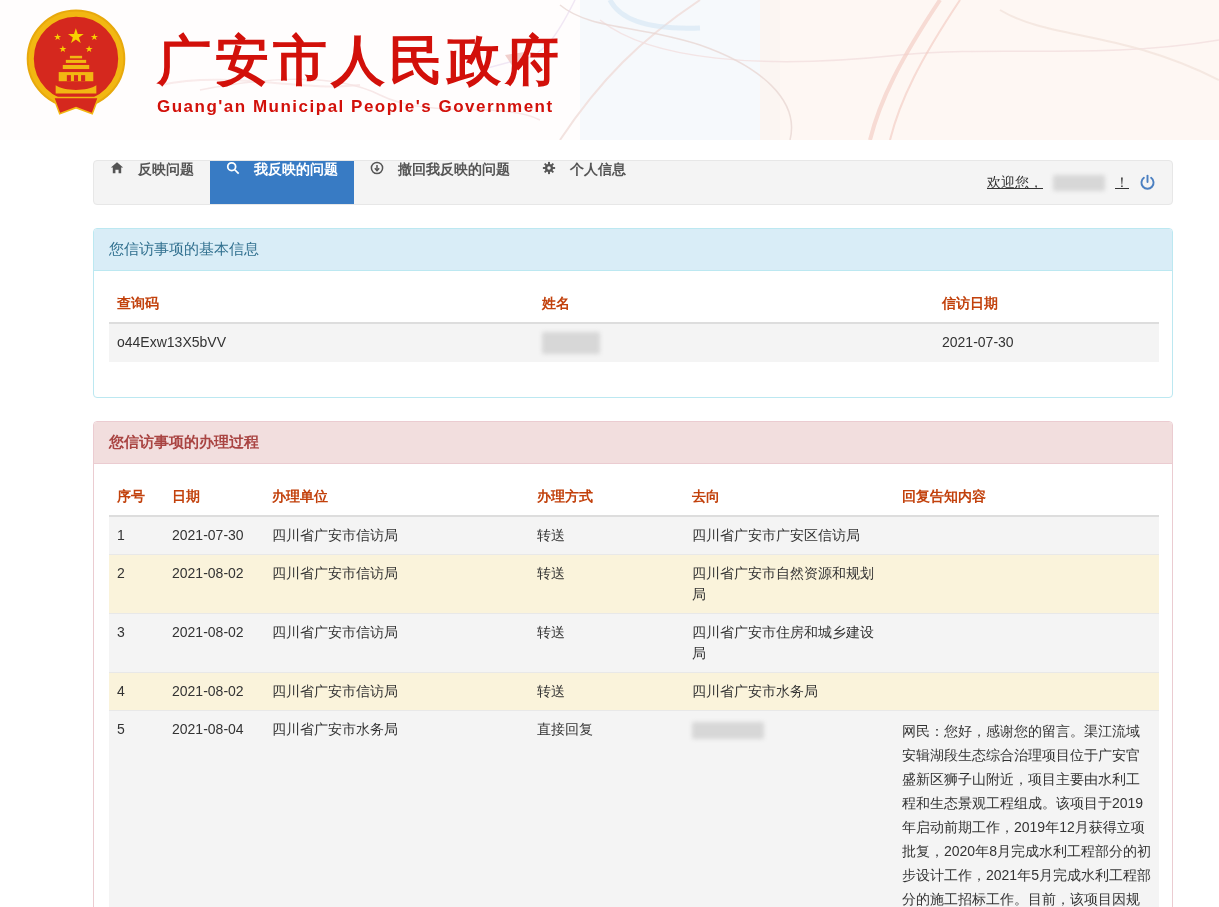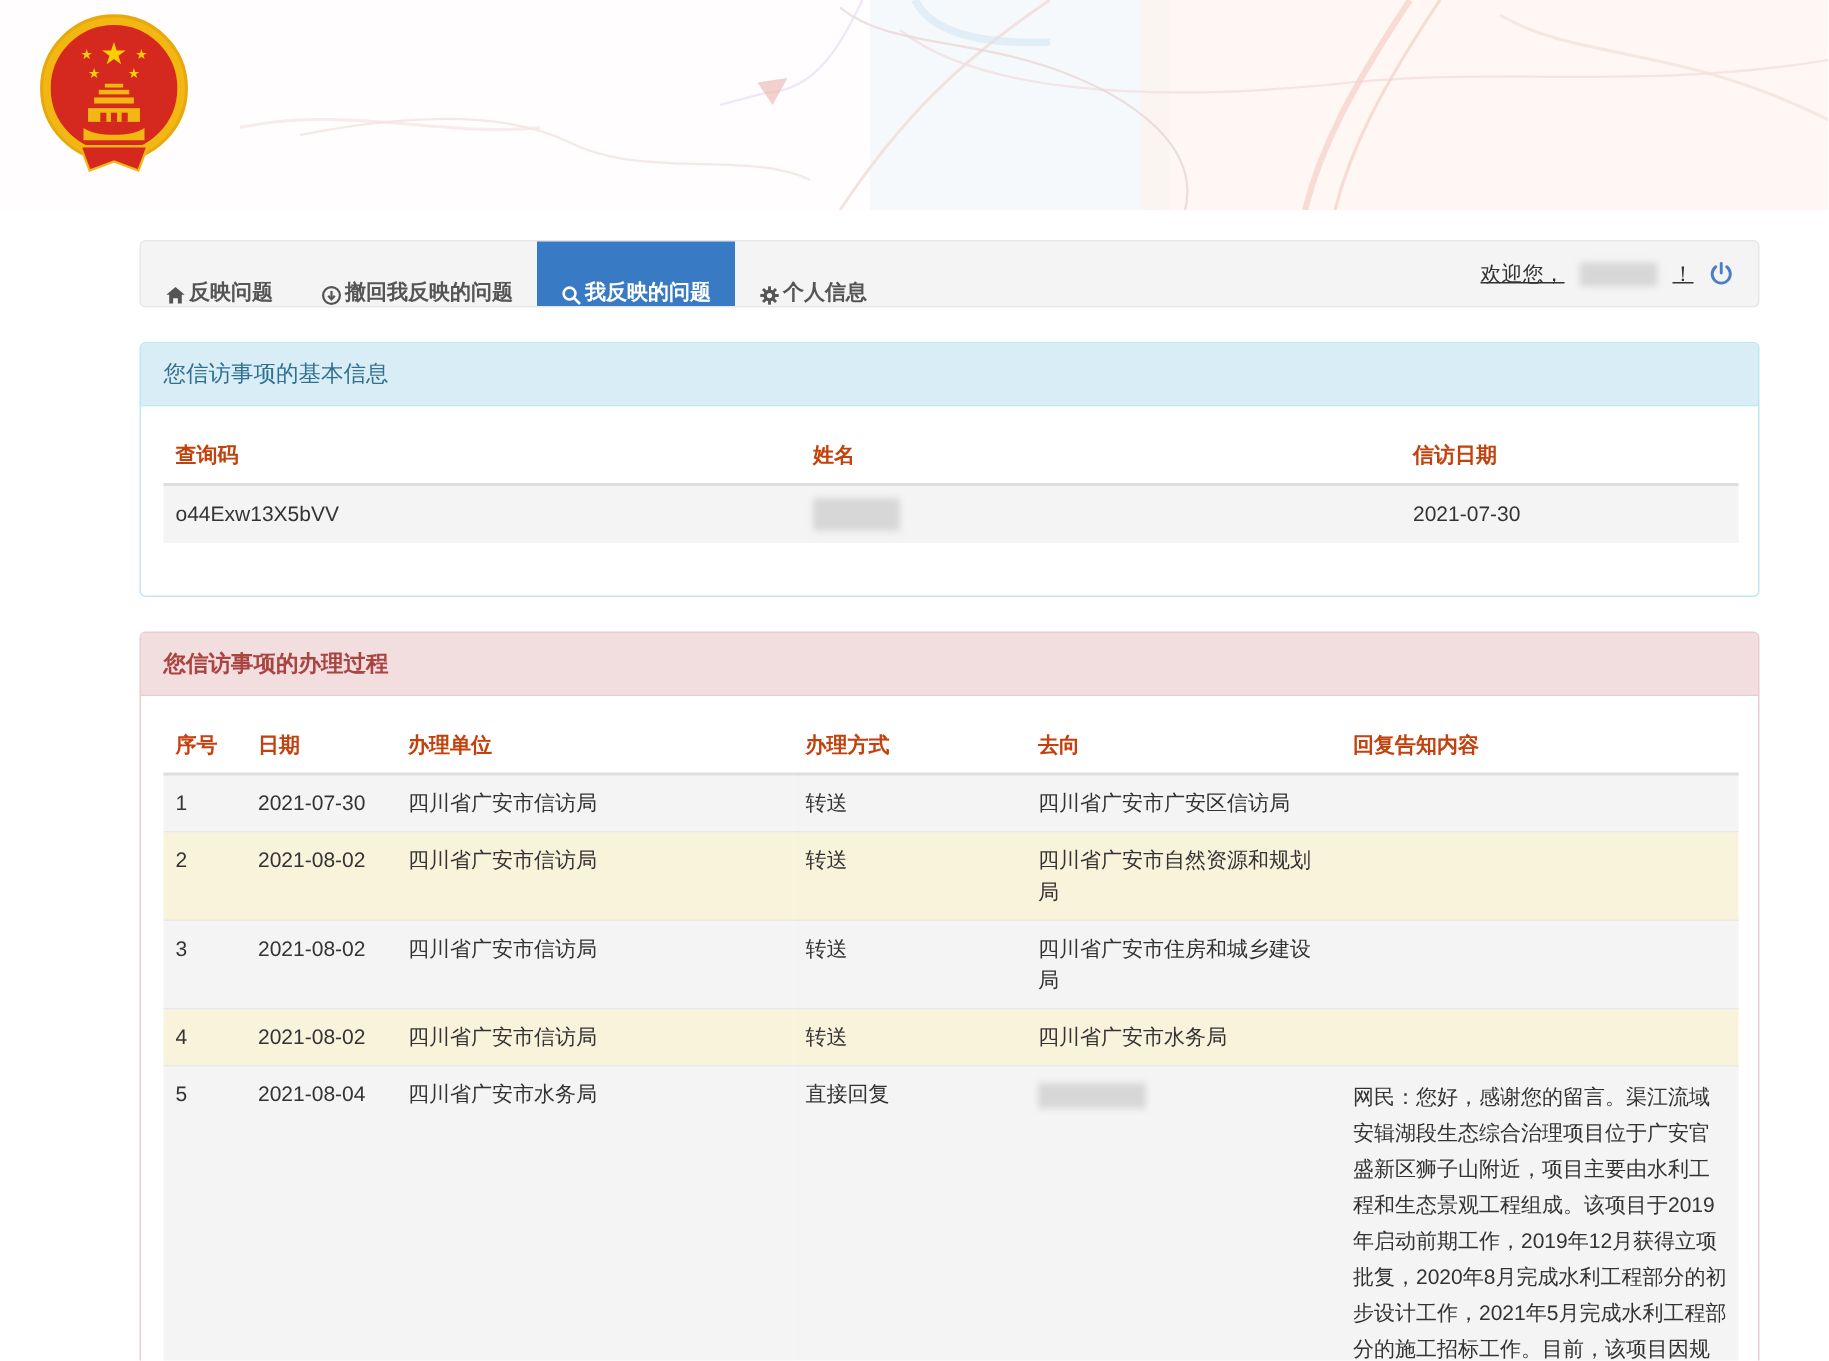--- a/index.html
+++ b/index.html
@@ -16,21 +16,21 @@
     font-family:"Liberation Sans","DejaVu Sans",sans-serif; }
   .brand-sub { margin-top:6px; font-size:17px; font-weight:bold; color:#d2100a; letter-spacing:1.5px; }
 
   
   .container { width:1080px; margin-left:93px; }
 
   
   .navbar { margin-top:20px; height:45px; background:#f4f4f4; border:1px solid #e7e7e7;
     border-radius:4px; display:flex; align-items:stretch; }
   .nav-tabs { display:flex; }
-  .tab { display:flex; align-items:flex-end; gap:2px; padding:0 16px; font-size:14px; font-weight:bold;
+  .tab { display:flex; align-items:flex-start; gap:14px; padding:0 16px; font-size:14px; font-weight:bold;
     color:#555; cursor:pointer; white-space:nowrap; }
   .tab.active { background:#387bc4; color:#fff; }
   .tab .icon { display:inline-flex; }
   .tab svg { width:14px; height:14px; }
   .nav-right { margin-left:auto; display:flex; align-items:center; gap:10px; padding-right:16px;
     font-size:14px; color:#333;text-decoration:underline; }
   .power-btn { display:inline-flex; cursor:pointer; }
   .power-btn svg { width:17px; height:17px; }
 
   .redacted { display:inline-block; background:#d7d7d7; border-radius:2px; filter:blur(2px); vertical-align:middle; }
@@ -91,53 +91,57 @@
       <rect x="40" y="53" width="20" height="3" fill="#f2b712"></rect>
       <rect x="44" y="49" width="12" height="2.5" fill="#f2b712"></rect>
       <rect x="37" y="58" width="26" height="4" fill="#f2b712"></rect>
       <rect x="33" y="65" width="34" height="9" fill="#f2b712"></rect>
       <rect x="41" y="68" width="4" height="6" fill="#d5281e"></rect>
       <rect x="48" y="68" width="4" height="6" fill="#d5281e"></rect>
       <rect x="55" y="68" width="4" height="6" fill="#d5281e"></rect>
       <path d="M30 78 C38 84 62 84 70 78 L70 86 L30 86 Z" fill="#f2b712"></path>
       <path d="M28 90 L72 90 L66 106 L50 100 L34 106 Z" fill="#d5281e" stroke="#f2b712" stroke-width="1.5"></path>
     </svg>
+    <div class="brand">
+      <div class="brand-title">广安市人民政府</div>
+      <div class="brand-sub">Guang'an Municipal People's Government</div>
+    </div>
   </div>
 </div>
 
 <div class="container">
 
   <div class="navbar">
     <div class="nav-tabs">
       <div class="tab">
         <span class="icon">
           <svg viewBox="0 0 16 16">
               <path d="M8 1.5 L15 7.5 H12.8 V14 H9.8 V10 H6.2 V14 H3.2 V7.5 H1 Z" fill="currentColor"></path>
             </svg>
         </span>
         <span>反映问题</span>
+      </div>
+      <div class="tab active">
+        <span class="icon">
+          <svg viewBox="0 0 16 16" fill="none" stroke="currentColor" stroke-width="2">
+              <circle cx="6.5" cy="6.5" r="4.5"></circle>
+              <line x1="10" y1="10" x2="14.5" y2="14.5"></line>
+            </svg>
+        </span>
+        <span>我反映的问题</span>
       </div>
       <div class="tab">
         <span class="icon">
           <svg viewBox="0 0 16 16" fill="none" stroke="currentColor" stroke-width="1.7">
               <circle cx="8" cy="8" r="6.4"></circle>
               <line x1="8" y1="4.5" x2="8" y2="10.5"></line>
               <polyline points="5.5,8.2 8,11 10.5,8.2"></polyline>
             </svg>
         </span>
         <span>撤回我反映的问题</span>
-      </div>
-      <div class="tab active">
-        <span class="icon">
-          <svg viewBox="0 0 16 16" fill="none" stroke="currentColor" stroke-width="2">
-              <circle cx="6.5" cy="6.5" r="4.5"></circle>
-              <line x1="10" y1="10" x2="14.5" y2="14.5"></line>
-            </svg>
-        </span>
-        <span>我反映的问题</span>
       </div>
       <div class="tab">
         <span class="icon">
           <svg viewBox="0 0 16 16">
             <g fill="currentColor">
               <rect x="6.9" y="1" width="2.2" height="14"></rect>
               <rect x="6.9" y="1" width="2.2" height="14" transform="rotate(45 8 8)"></rect>
               <rect x="6.9" y="1" width="2.2" height="14" transform="rotate(90 8 8)"></rect>
               <rect x="6.9" y="1" width="2.2" height="14" transform="rotate(135 8 8)"></rect>
               <circle cx="8" cy="8" r="4.6"></circle>

